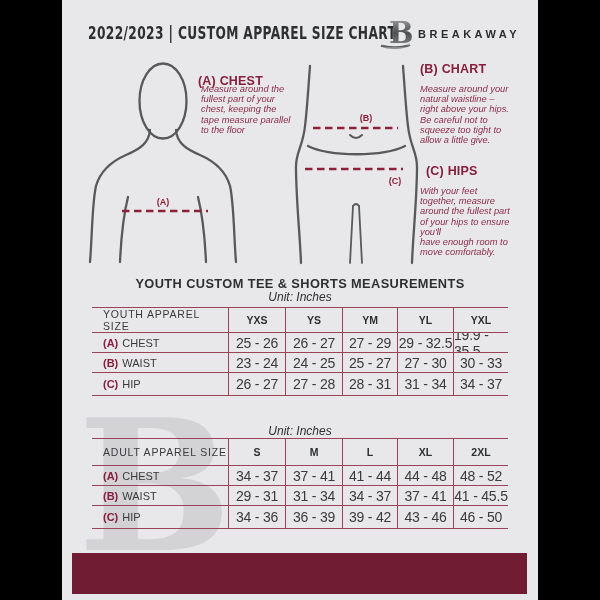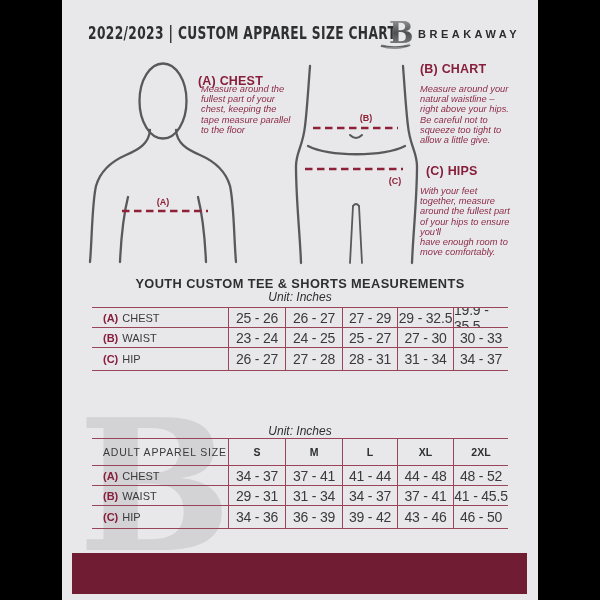--- a/index.html
+++ b/index.html
@@ -129,20 +129,28 @@
 together, measure
 around the fullest part
 of your hips to ensure
 you'll
 have enough room to
 move comfortably.</div>
 
     <div class="sec-title yt-title">YOUTH CUSTOM TEE &amp; SHORTS MEASUREMENTS</div>
     <div class="sec-unit yt-unit">Unit: Inches</div>
     <div class="table yt-table">
+      <div class="trow hrow-y">
+        <div class="th-label">YOUTH APPAREL SIZE</div>
+        <div class="th-size">YXS</div>
+        <div class="th-size">YS</div>
+        <div class="th-size">YM</div>
+        <div class="th-size">YL</div>
+        <div class="th-size">YXL</div>
+      </div>
       <div class="trow rrow-y1">
         <div class="row-label">
             <b>(A)</b>
             <span>CHEST</span>
           </div>
         <div class="td-val">25 - 26</div>
         <div class="td-val">26 - 27</div>
         <div class="td-val">27 - 29</div>
         <div class="td-val">29 - 32.5</div>
         <div class="td-val">19.9 - 35.5</div>

